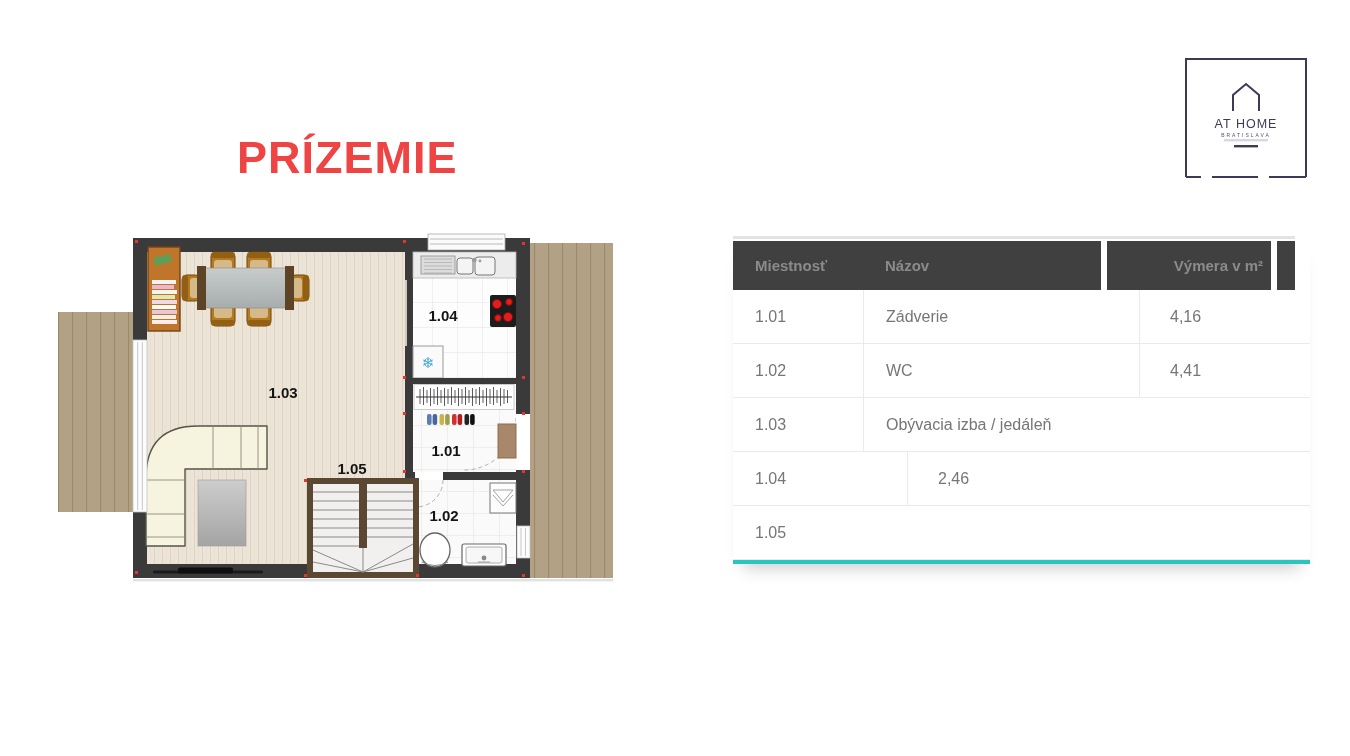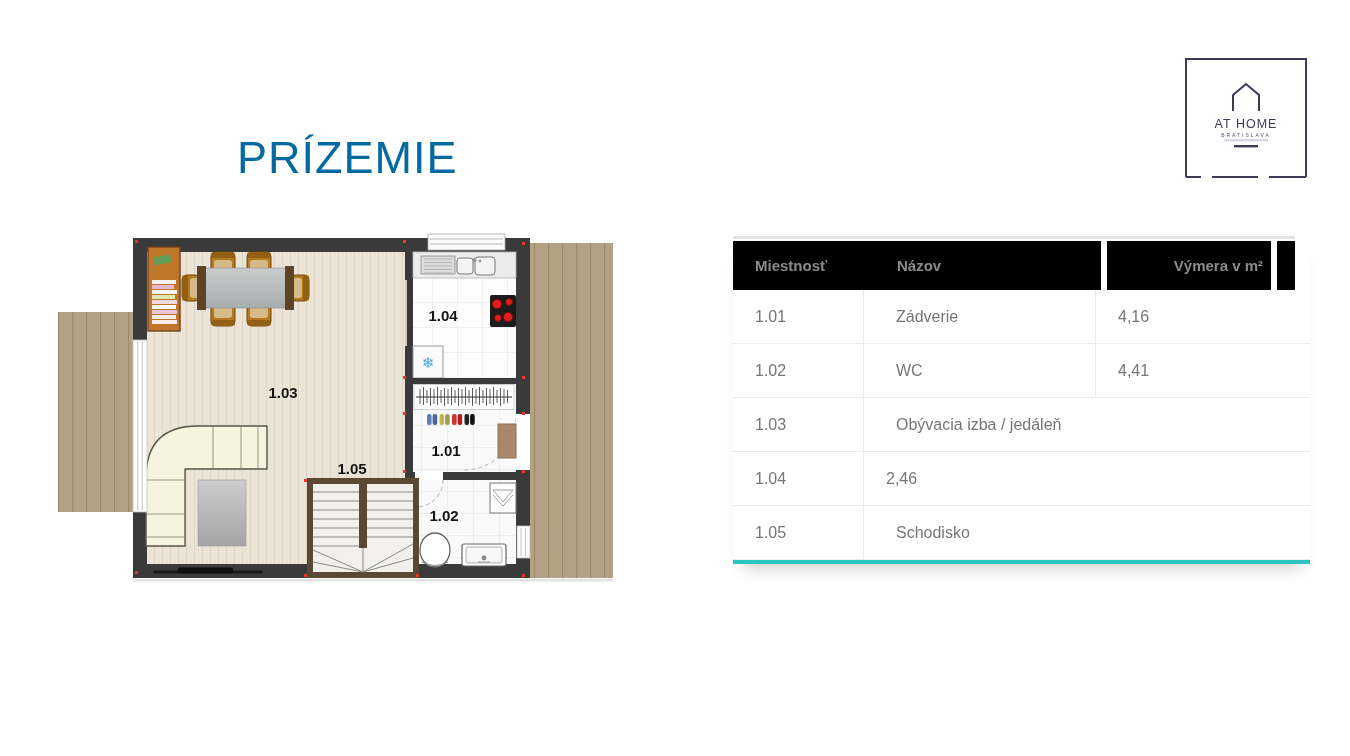--- a/index.html
+++ b/index.html
@@ -1,46 +1,46 @@
 <!DOCTYPE html>
 <html><head>
 <meta charset="utf-8">
 <style>
   html,body{margin:0;padding:0;background:#ffffff;}
   .stage{position:relative;width:1350px;height:756px;background:#ffffff;overflow:hidden;
          font-family:"Liberation Sans",sans-serif;}
   
   .page-title{position:absolute;left:237px;top:132px;font-size:45px;letter-spacing:1px;
-              color:#0369a1;font-weight:400;}
+              color:#ef4444;font-weight:700;}
   
   .logo{position:absolute;left:1185px;top:58px;width:122px;height:154px;}
   .logo svg{display:block;}
   
   .plan{position:absolute;left:58px;top:228px;width:555px;height:355px;}
   
   .tbl{position:absolute;left:733px;top:236px;width:577px;
        box-shadow:0 14px 16px -10px rgba(0,0,0,.20);}
   .tbl-head{position:relative;height:54px;}
   .tbl-head .strip{position:absolute;left:0;top:0;width:562px;height:3px;background:#e3e3e3;}
-  .tbl-head .seg{position:absolute;top:5px;height:49px;background:#000000;}
+  .tbl-head .seg{position:absolute;top:5px;height:49px;background:#404040;}
   .seg1{left:0;width:368px;}
   .seg2{left:374px;width:164px;text-align:right;}
   .seg3{left:544px;width:18px;}
   .hlabel{position:absolute;top:0;height:49px;line-height:49px;font-size:15px;font-weight:bold;
           color:#8b8b8b;white-space:nowrap;}
-  .h1{left:22px;} .h2{left:164px;}
+  .h1{left:22px;} .h2{left:152px;}
   .h3{right:8px;}
   .rows{background:#ffffff;}
   .row{display:flex;height:53px;border-bottom:1px solid #eaeaea;align-items:center;
        font-size:16px;color:#767676;}
   .c1{width:130px;padding-left:22px;box-sizing:border-box;height:100%;display:flex;align-items:center;}
-  .c2{width:232px;padding-left:32px;box-sizing:border-box;height:100%;display:flex;align-items:center;
+  .c2{width:232px;padding-left:22px;box-sizing:border-box;height:100%;display:flex;align-items:center;
       border-left:1px solid #eaeaea;}
-  .c3{flex:1;padding-left:22px;box-sizing:border-box;height:100%;display:flex;align-items:center;
-      border-left:1px solid #eaeaea;}
+  .c3{flex:1;padding-left:30px;box-sizing:border-box;height:100%;display:flex;align-items:center;
+      border-left:1px solid #eaeaea;margin-left:44px;}
   .accent{height:4px;}
 </style>
 </head>
 <body>
 
 <div class="stage">
 
   <div class="page-title">PRÍZEMIE</div>
 
   <div class="logo">
@@ -310,19 +310,18 @@
       <div class="row">
         <div class="c1">1.03</div>
         <div class="c2">Obývacia izba / jedáleň</div>
       </div>
       <div class="row">
         <div class="c1">1.04</div>
         <div class="c3">2,46</div>
       </div>
       <div class="row">
         <div class="c1">1.05</div>
-        <div class="c2">Schodisko</div>
       </div>
     </div>
     <div class="accent" style="background: rgb(43, 196, 190);"></div>
   </div>
 
 </div>
 
 </body></html>

